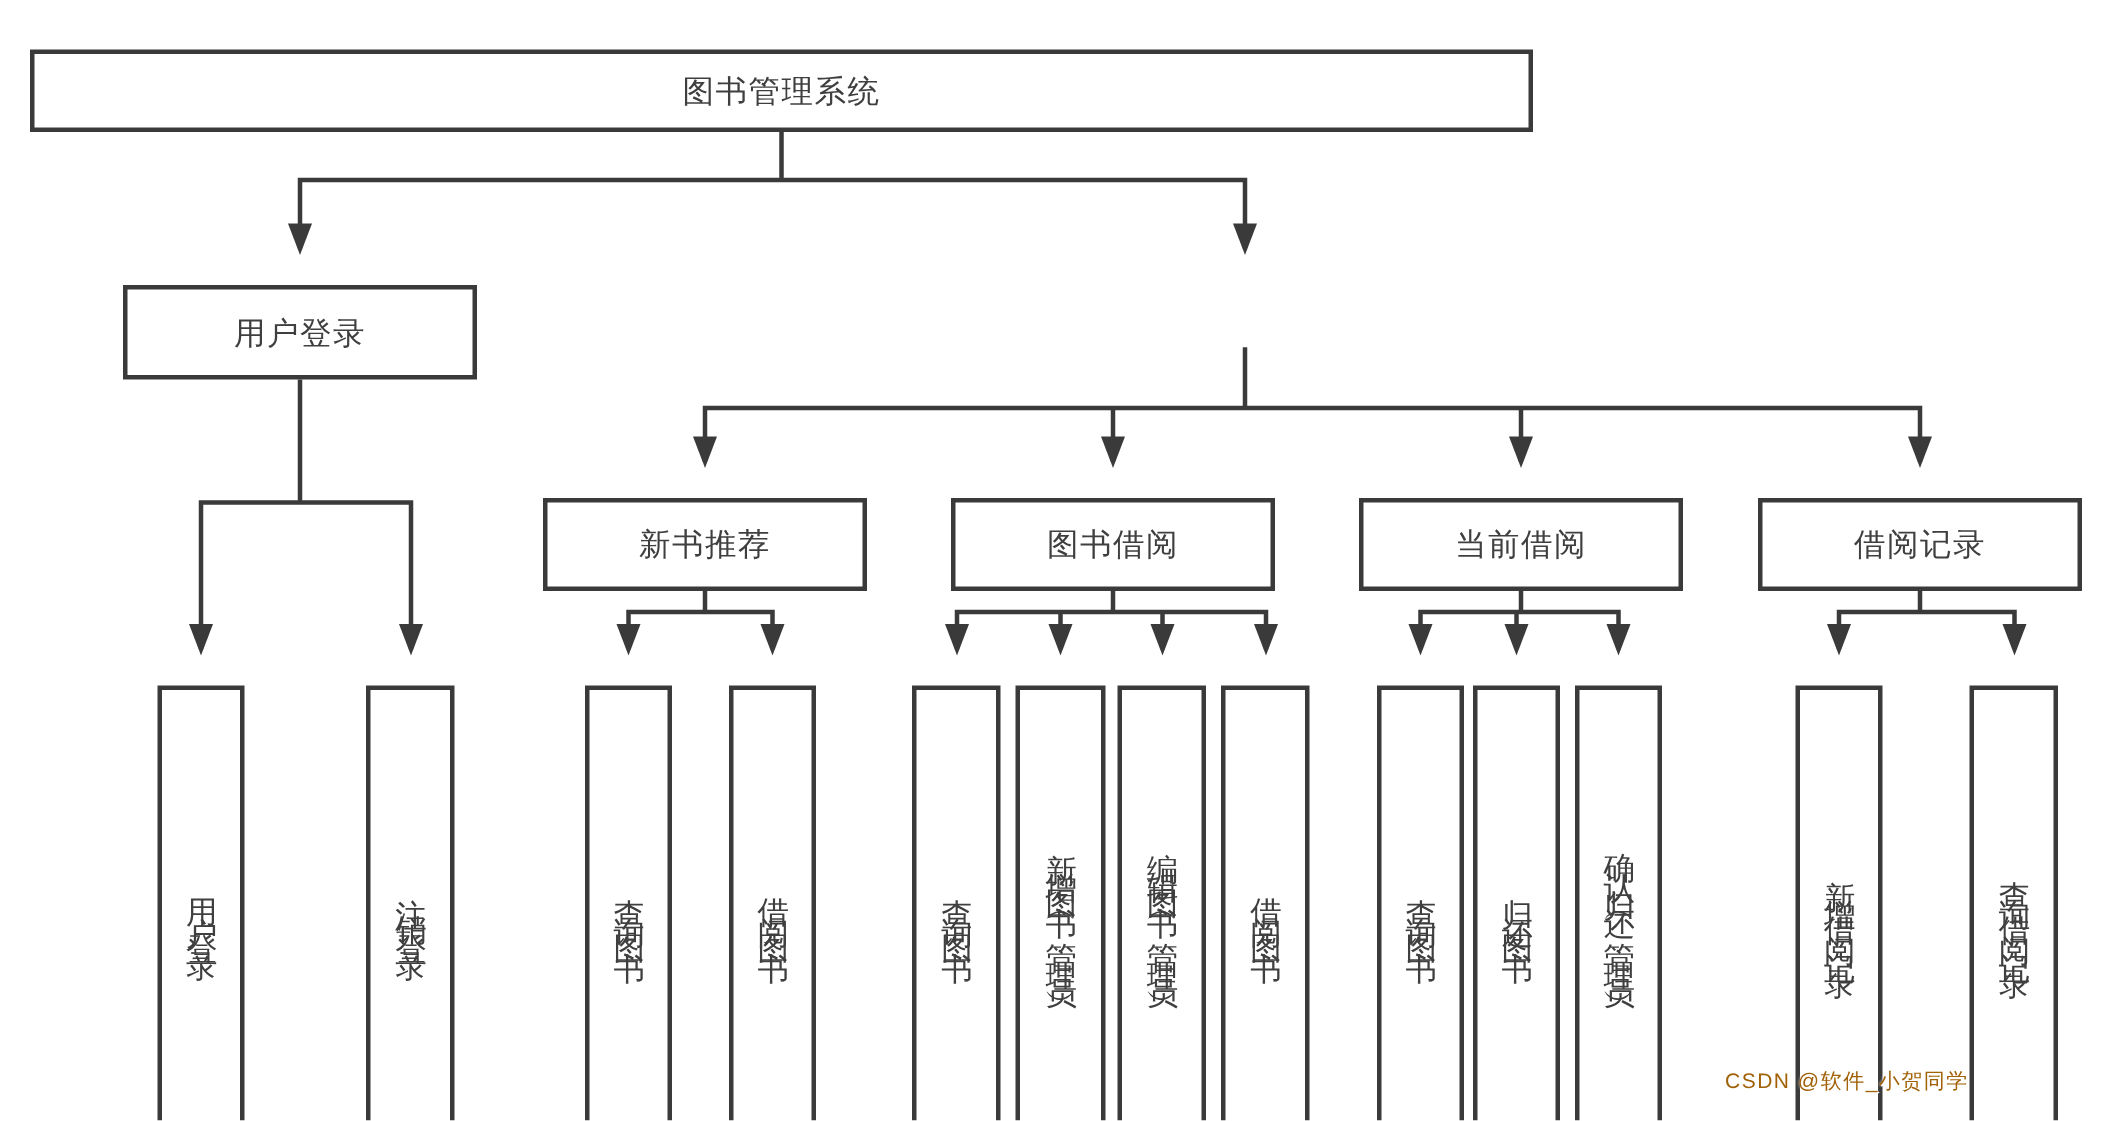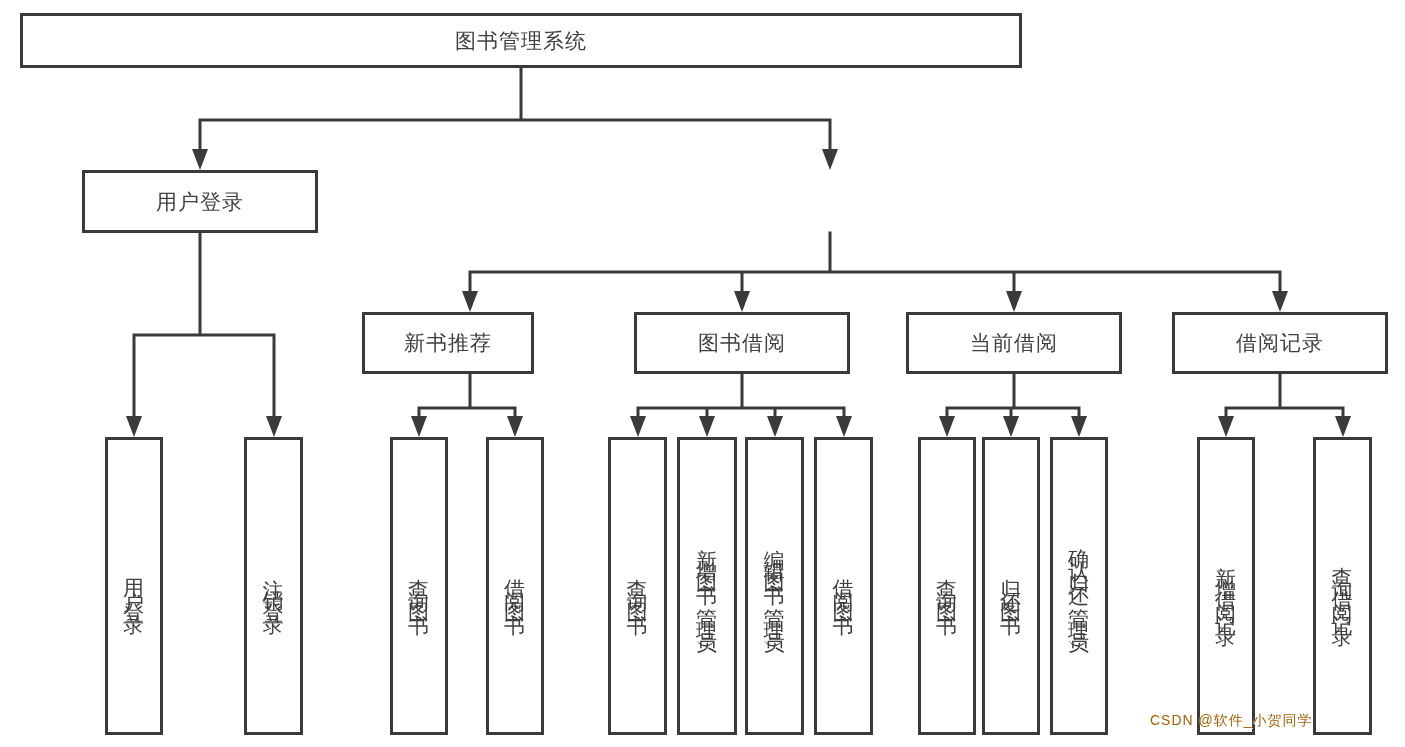--- a/index.html
+++ b/index.html
@@ -7,20 +7,21 @@
     position:relative;width:1405px;height:747px;background:#ffffff;
     font-family:"Liberation Sans","DejaVu Sans",sans-serif;overflow:hidden;
   }
   .connectors{position:absolute;left:0;top:0;width:1405px;height:747px;}
   .connectors path{stroke:#3a3a3a;stroke-width:3;fill:none;stroke-linecap:square;}
   .connectors polygon{fill:#3a3a3a;stroke:none;}
   .box{
     position:absolute;background:#ffffff;border:3px solid #3a3a3a;
     box-sizing:border-box;display:flex;align-items:center;justify-content:center;
     color:#3f3f3f;
+    margin-top:20px;
   }
   .h{font-size:21px;letter-spacing:1px;}
   .v .vtext{
     writing-mode:vertical-rl;text-orientation:mixed;
     font-size:21px;letter-spacing:12px;line-height:1;
   }
   .watermark{
     position:absolute;left:1150px;top:712px;font-size:14px;color:#a16207;
     letter-spacing:1px;white-space:nowrap;
     text-shadow:0 0 2px #ffffff,1px 1px 0 #ffffff;
@@ -75,21 +76,21 @@
   </svg>
 
   <div class="box h" style="left:20px;top:13px;width:1002px;height:55px">
     <span>图书管理系统</span>
   </div>
 
   <div class="box h" style="left:82px;top:170px;width:236px;height:63px">
     <span>用户登录</span>
   </div>
 
-  <div class="box h" style="left:362px;top:312px;width:172px;height:62px">
+  <div class="box h" style="left:362px;top:312px;width:216px;height:62px">
     <span>新书推荐</span>
   </div>
   <div class="box h" style="left:906px;top:312px;width:216px;height:62px">
     <span>当前借阅</span>
   </div>
   <div class="box h" style="left:634px;top:312px;width:216px;height:62px">
     <span>图书借阅</span>
   </div>
   <div class="box h" style="left:1172px;top:312px;width:216px;height:62px">
     <span>借阅记录</span>

